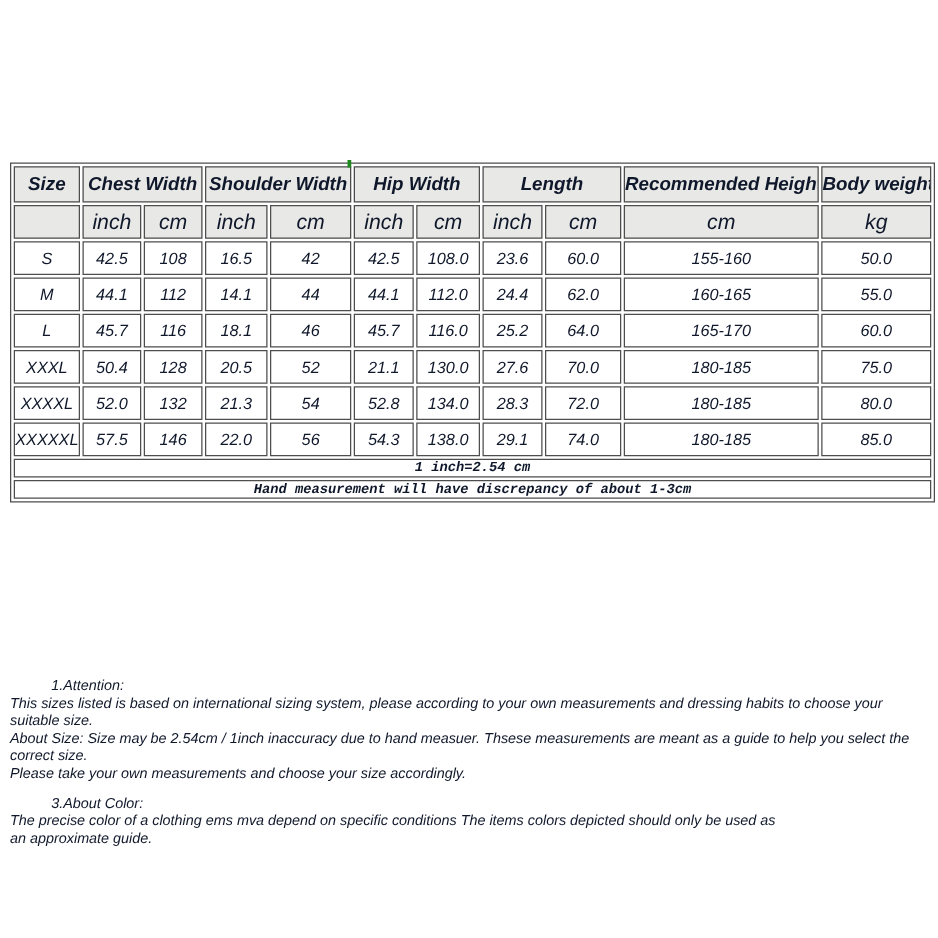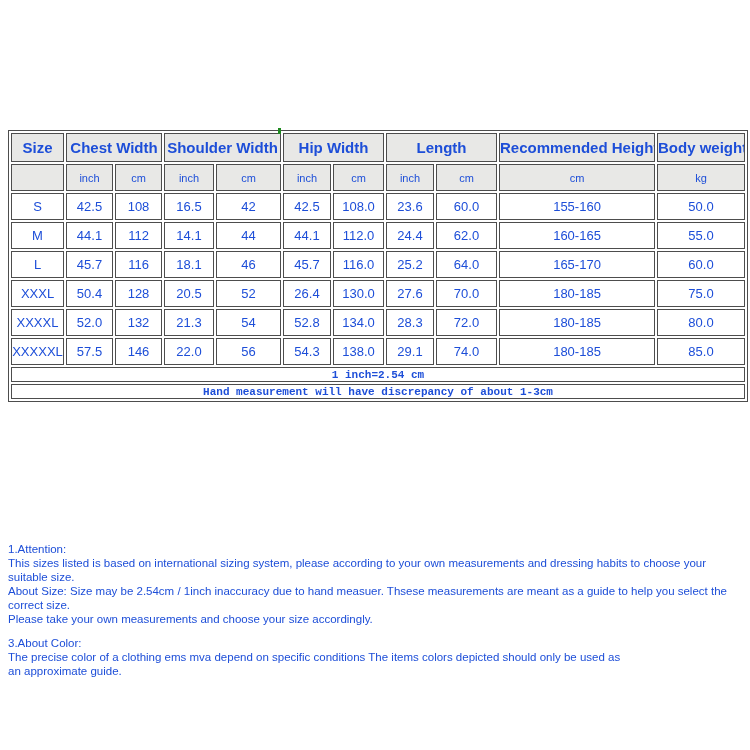--- a/index.html
+++ b/index.html
@@ -2,22 +2,23 @@
 <html style="--header-bg: #e8e8e6; --border-col: #4d4d4d; --marker-green: #1e8a1e;"><head>
 <meta charset="utf-8">
 <style>
   html, body { margin: 0; padding: 0; background: #ffffff; }
   .page {
     position: relative;
     width: 750px;
     height: 750px;
     background: #ffffff;
     font-family: "Liberation Sans", sans-serif;
-    color: #1d4ed8;
+    color: #0f172a;
     overflow: hidden;
+    font-style: italic;
   }
   table.size-chart {
     position: absolute;
     top: 130px;
     left: 8px;
     width: 738px;
     table-layout: fixed;
     border-collapse: separate;
     border-spacing: 2px;
     background: #ffffff;
@@ -33,21 +34,21 @@
     white-space: nowrap;
   }
   table.size-chart thead th {
     background: var(--header-bg, #e8e8e6);
     font-size: 15px;
     font-weight: bold;
     height: 27px;
   }
   table.size-chart tr.units td {
     background: var(--header-bg, #e8e8e6);
-    font-size: 11px;
+    font-size: 17px;
     font-weight: normal;
     height: 25px;
   }
   table.size-chart tbody td.data {
     font-size: 13px;
     height: 25px;
     background: #ffffff;
   }
   table.size-chart tr.footnote td {
     font-family: "Liberation Mono", monospace;
@@ -58,21 +59,21 @@
   }
   .notes {
     position: absolute;
     top: 542px;
     left: 8px;
     width: 738px;
     font-size: 11.5px;
     line-height: 14px;
   }
   .notes p { margin: 0; }
-  .notes p.note-title { margin-top: 0; }
+  .notes p.note-title { margin-top: 0; margin-left: 33px; }
   .notes p.note-title + p.note-body { margin-top: 0; }
   .notes p.note-title.spaced { margin-top: 10px; }
   .note-body { white-space: pre-line; }
   .green-mark {
     position: absolute;
     left: 278px;
     top: 128px;
     width: 3px;
     height: 6px;
     background: var(--marker-green, #1e8a1e);
@@ -160,21 +161,21 @@
           <td class="data">64.0</td>
           <td class="data">165-170</td>
           <td class="data">60.0</td>
         </tr>
         <tr>
           <td class="data">XXXL</td>
           <td class="data">50.4</td>
           <td class="data">128</td>
           <td class="data">20.5</td>
           <td class="data">52</td>
-          <td class="data">26.4</td>
+          <td class="data">21.1</td>
           <td class="data">130.0</td>
           <td class="data">27.6</td>
           <td class="data">70.0</td>
           <td class="data">180-185</td>
           <td class="data">75.0</td>
         </tr>
         <tr>
           <td class="data">XXXXL</td>
           <td class="data">52.0</td>
           <td class="data">132</td>

